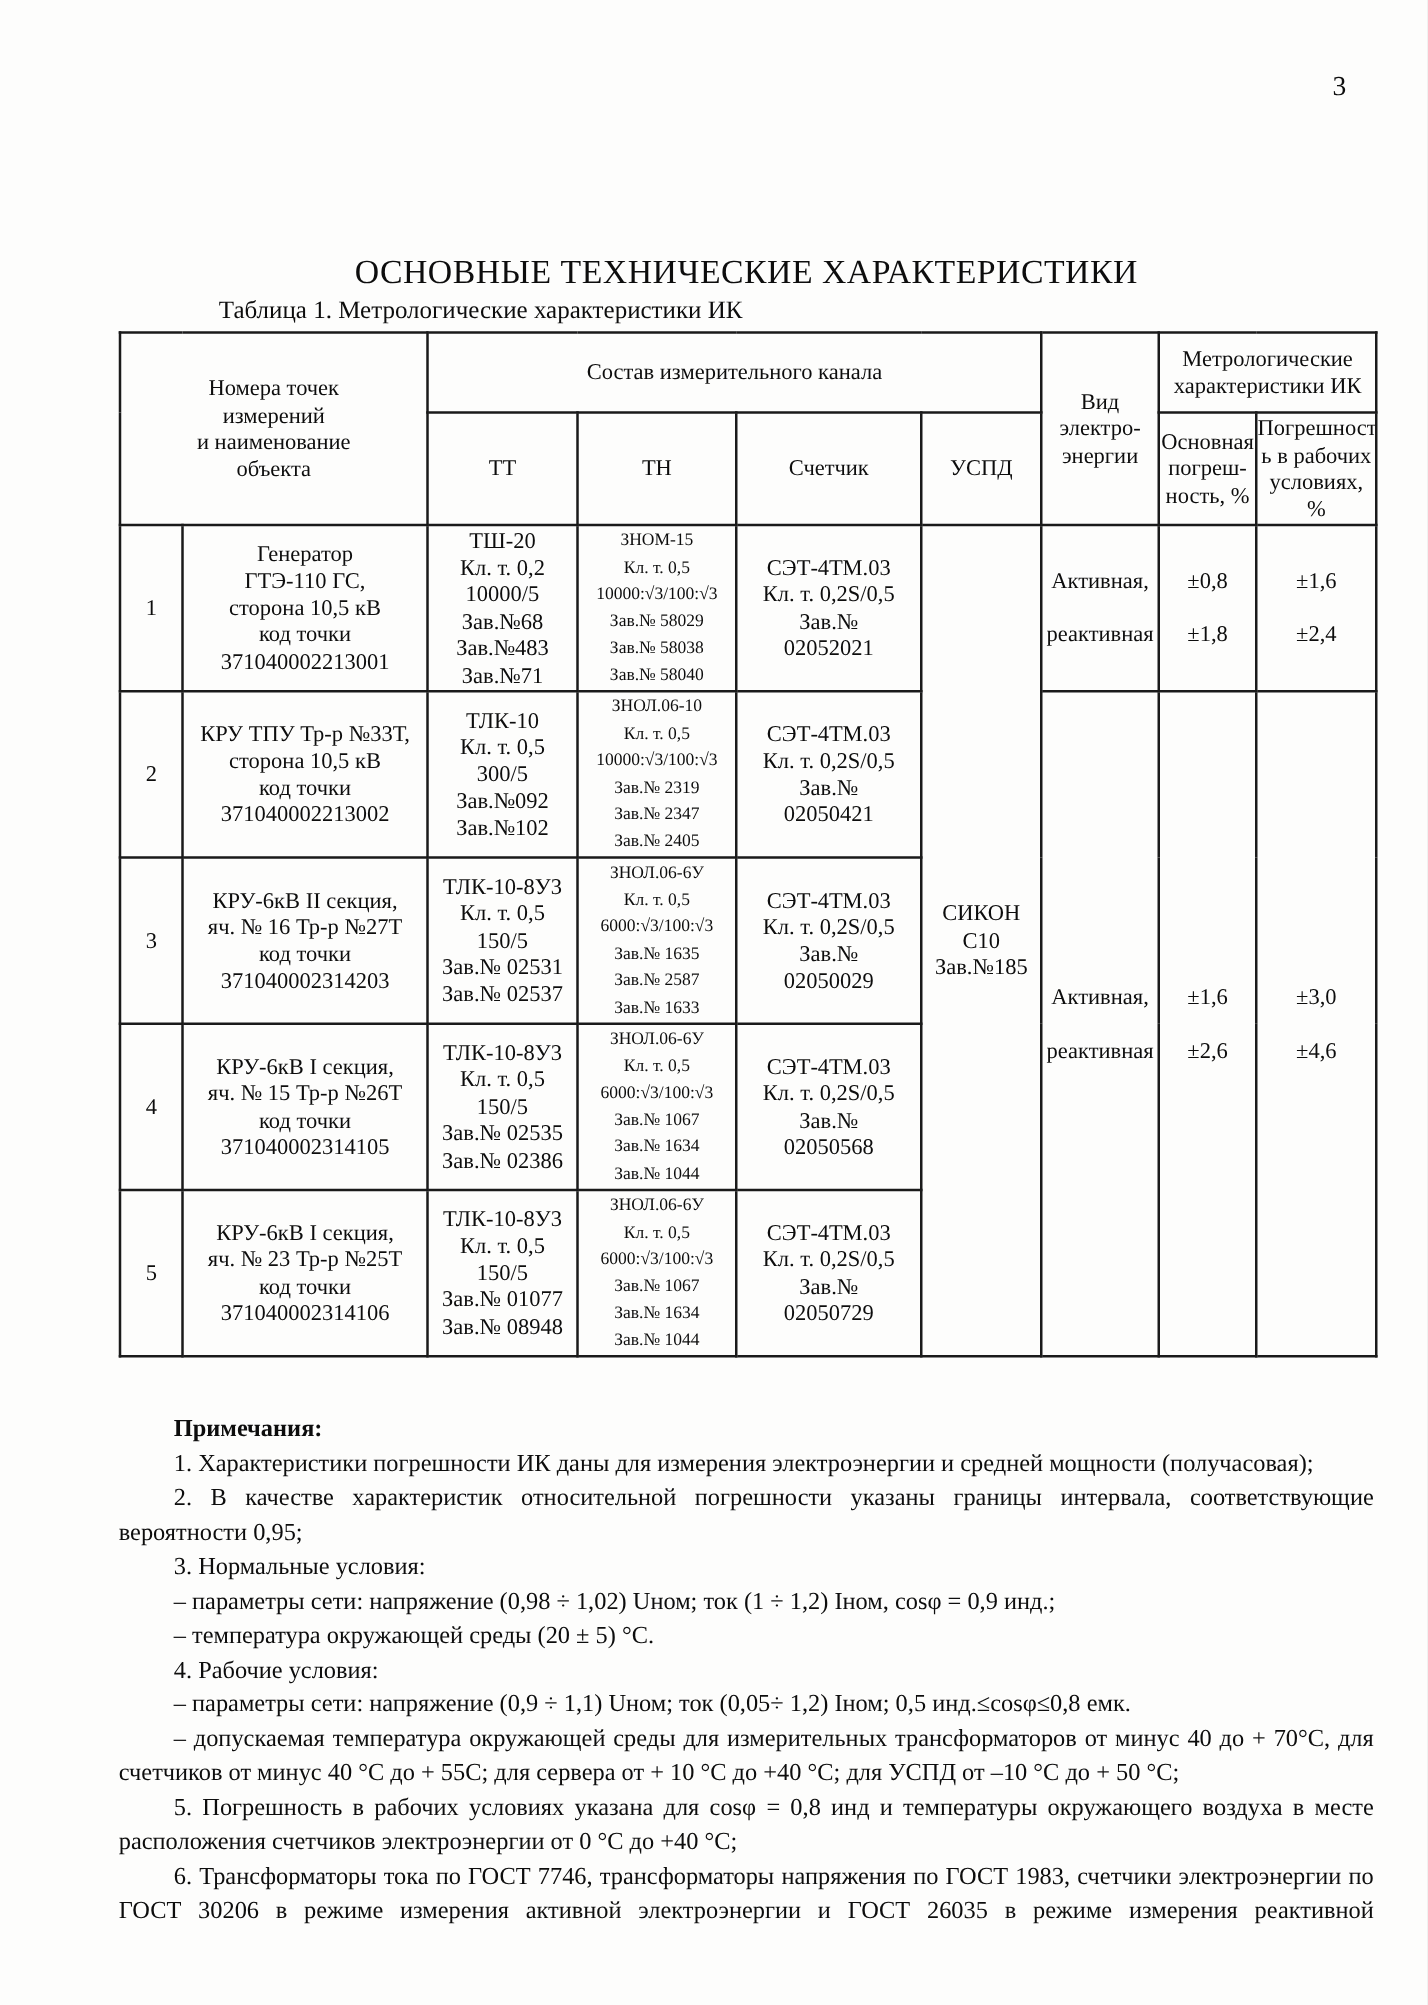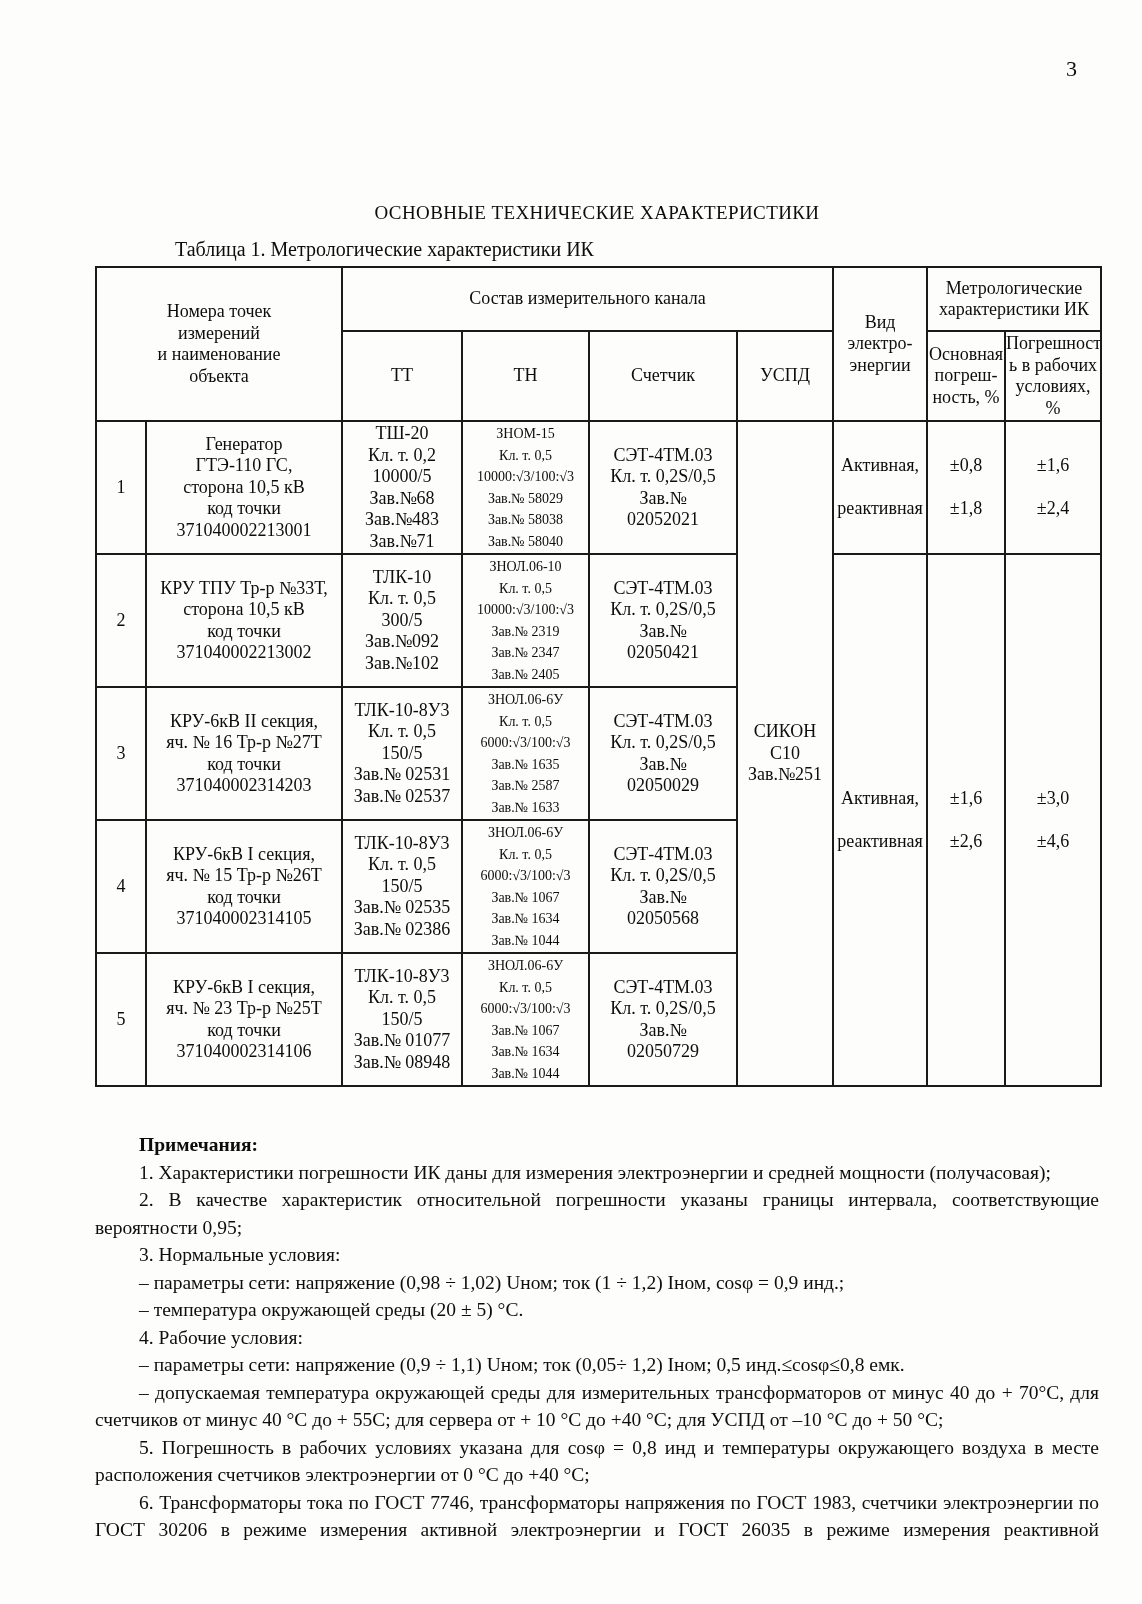--- a/index.html
+++ b/index.html
@@ -5,26 +5,26 @@
   html,body { margin:0; padding:0; background:#e8e8e8; }
   .page {
     position:relative; width:1142px; height:1604px; margin:0 auto;
     background:#fdfdfc; color:#0d0d0d;
     font-family:"Liberation Serif","DejaVu Serif",serif;
     overflow:hidden;
   }
   .page-number { position:absolute; top:56px; left:1066px; font-size:22px; }
   .content { position:absolute; left:95px; top:0; width:1004px; }
 
-  .title { margin:202px 0 0 0; text-align:center; font-size:19px; font-weight:normal; letter-spacing:0.4px; }
+  .title { margin:202px 0 0 0; text-align:center; font-size:27px; font-weight:normal; letter-spacing:0.4px; }
 
   .intro { margin-top:16px; font-size:20px; line-height:31px; }
   .intro-line1 { text-align:justify; text-align-last:justify; text-indent:72px; }
 
-  .caption { font-size:20px; line-height:27px; padding-left:80px; margin-top:12px; }
+  .caption { font-size:20px; line-height:27px; padding-left:80px; margin-top:2px; }
 
   table.mtable {
     border-collapse:collapse; table-layout:fixed; width:1005px; margin-top:3px;
     font-size:18px;
   }
   table.mtable th, table.mtable td {
     border:2px solid #1a1a1a; text-align:center; vertical-align:middle;
     padding:1px 0; font-weight:normal; line-height:21.5px; overflow:hidden;
   }
   .pre { white-space:pre-line;font-family:Liberation Serif, serif; }
@@ -108,21 +108,21 @@
 10000:√3/100:√3
 Зав.№ 58029
 Зав.№ 58038
 Зав.№ 58040</td>
           <td class="pre">СЭТ-4ТМ.03
 Кл. т. 0,2S/0,5
 Зав.№
 02052021</td>
           <td class="pre" rowspan="5">СИКОН
 С10
-Зав.№251</td>
+Зав.№185</td>
           <td class="pre gap2">Активная,
 
 реактивная</td>
           <td class="pre gap2">±0,8
 
 ±1,8</td>
           <td class="pre gap2">±1,6
 
 ±2,4</td>
         </tr>

